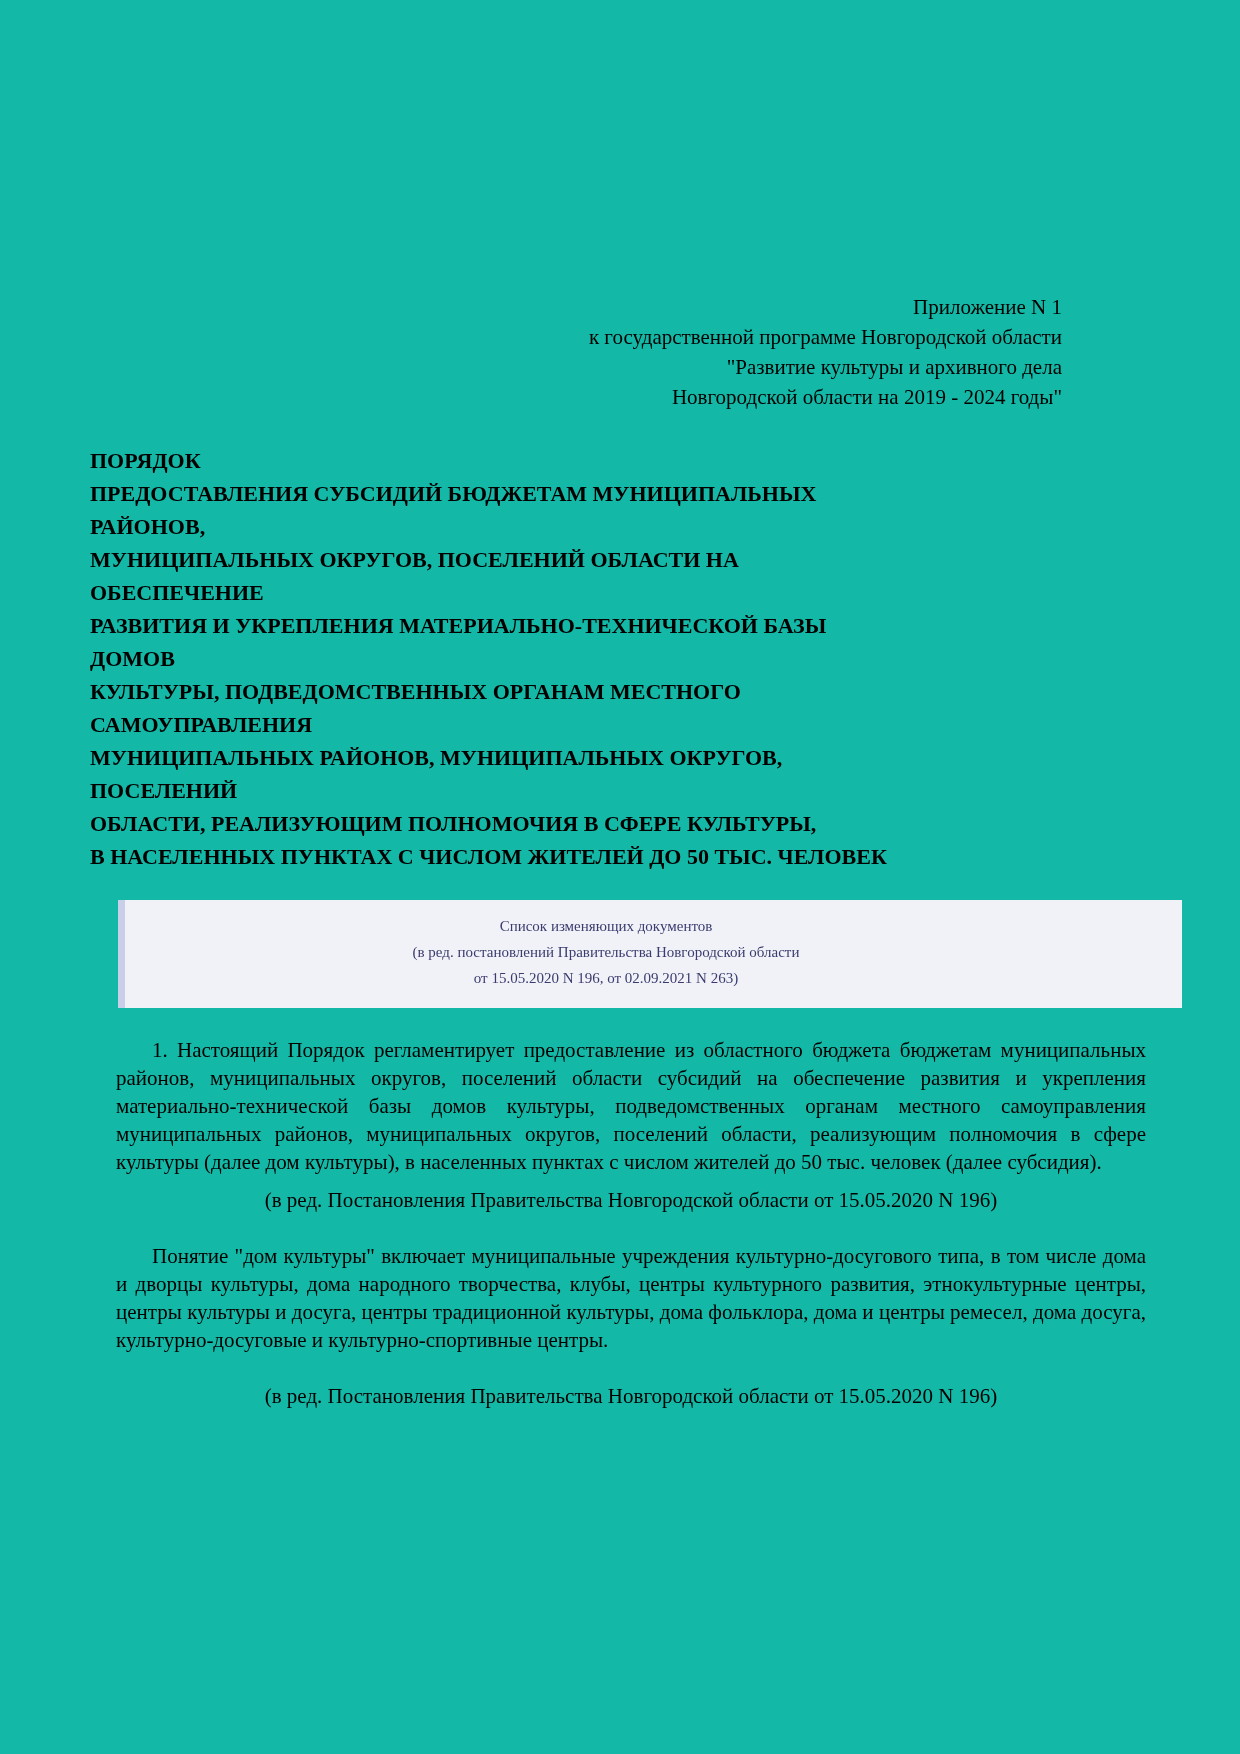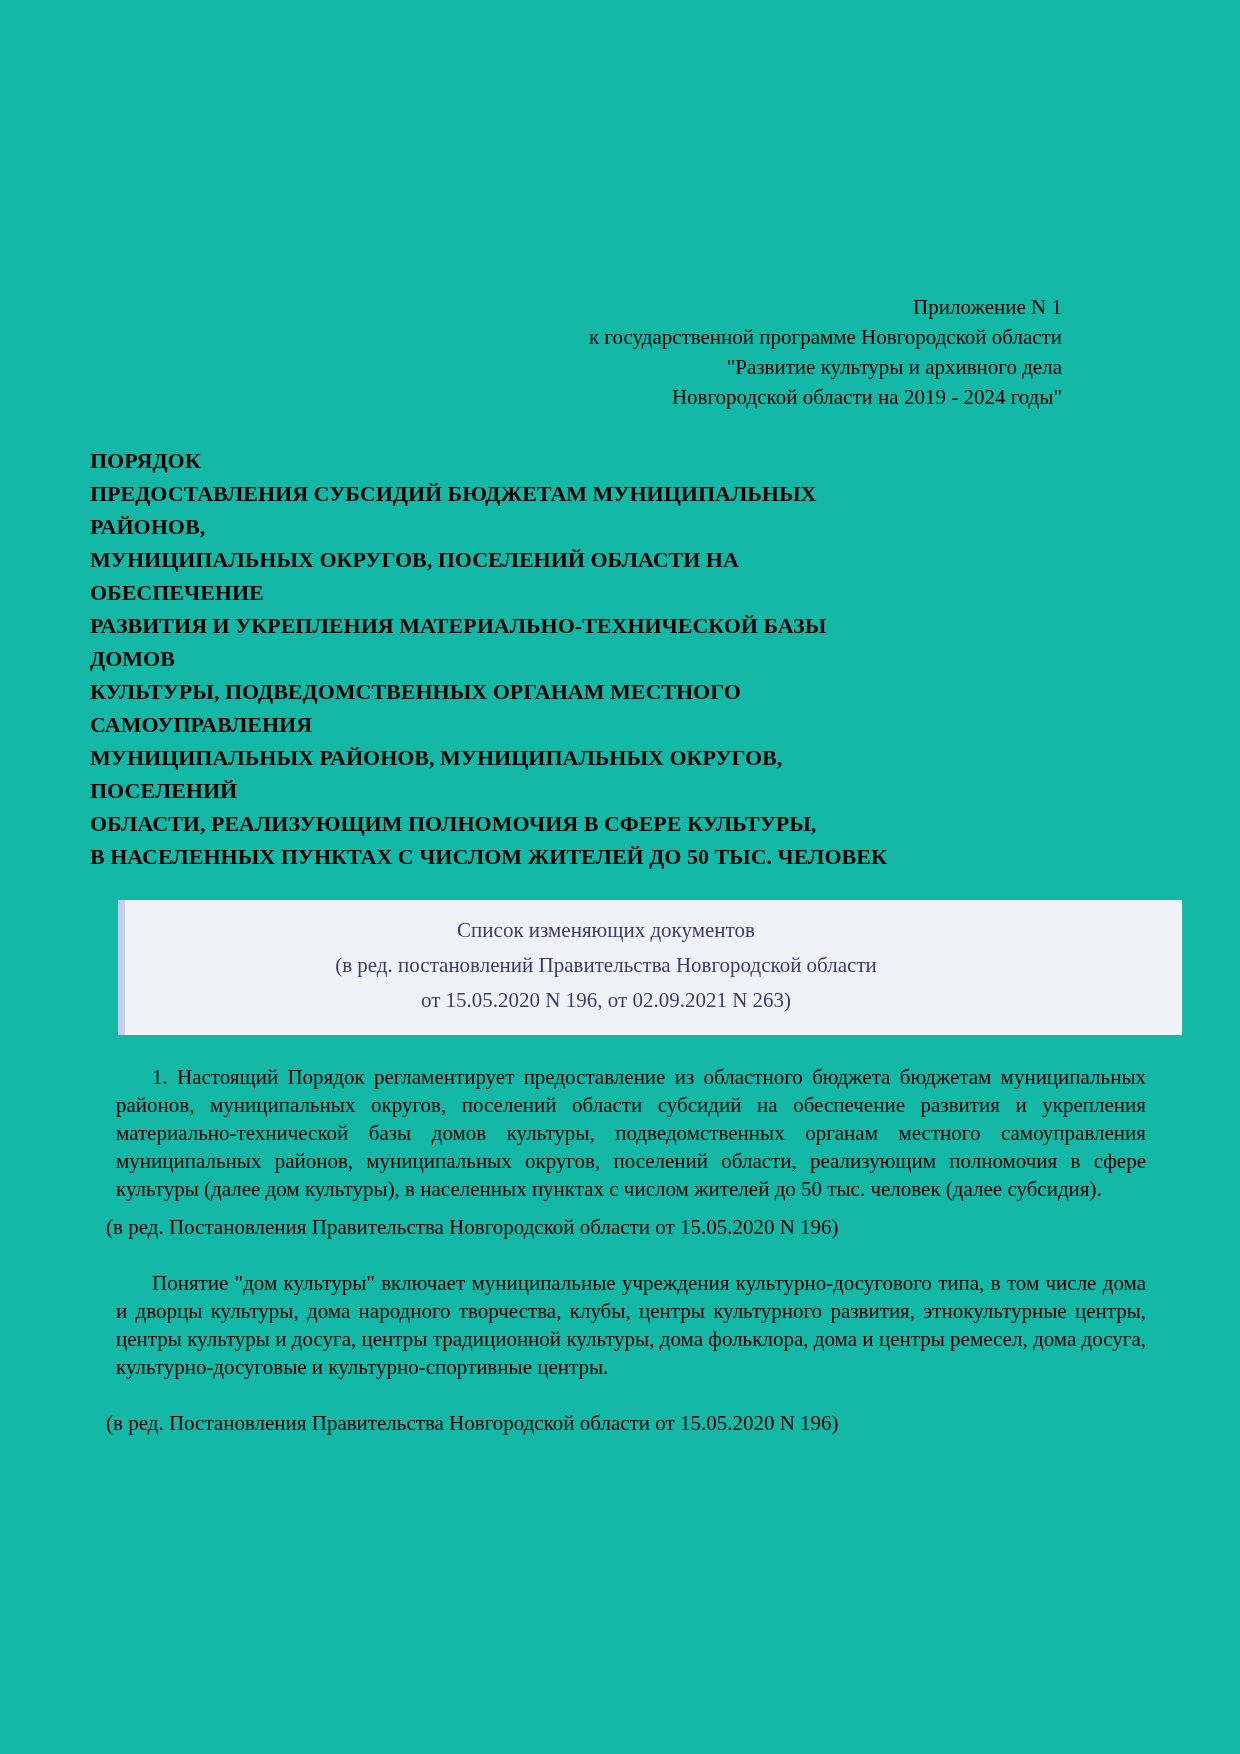--- a/index.html
+++ b/index.html
@@ -31,41 +31,41 @@
     font-weight: bold;
     line-height: 33px;
   }
 
   .amend-box {
     margin: 27px 58px 0 118px;
     background: #f1f2f8;
     border-left: 7px solid #c9cfe9;
     padding: 13px 95px 17px 0;
     text-align: center;
-    font-size: 21px;
-    line-height: 35px;
+    font-size: 15px;
+    line-height: 26px;
     color: #3b3b6e;
   }
 
   .body-text {
     padding: 0 84px 0 106px;
     font-size: 21px;
     line-height: 28px;
   }
   .para {
     margin: 28px 0 0 0;
     text-align: justify;
   }
   .para .para-text {
     text-indent: 36px;
     margin: 10px;
   }
   .para .amend-note {
     margin: 0;
-    text-align: left;
+    text-align: center;
     text-indent: 0;
   }
 </style>
 </head>
 <body>
 
 <div class="page">
 
   <div class="header-note multiline">Приложение N 1
 к государственной программе Новгородской области

